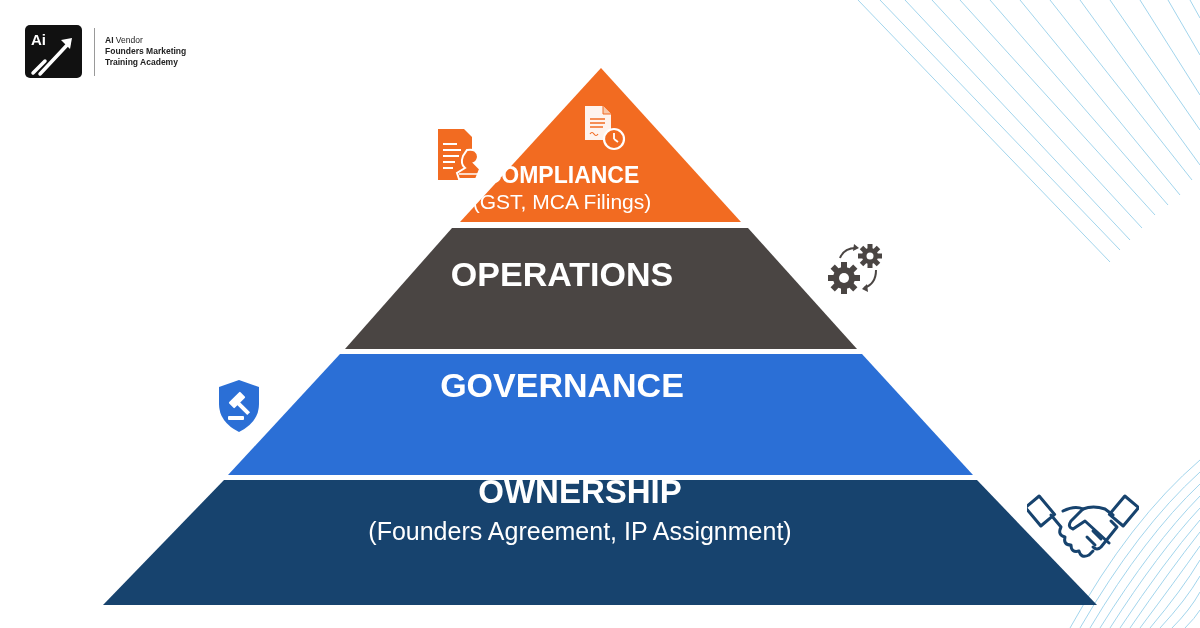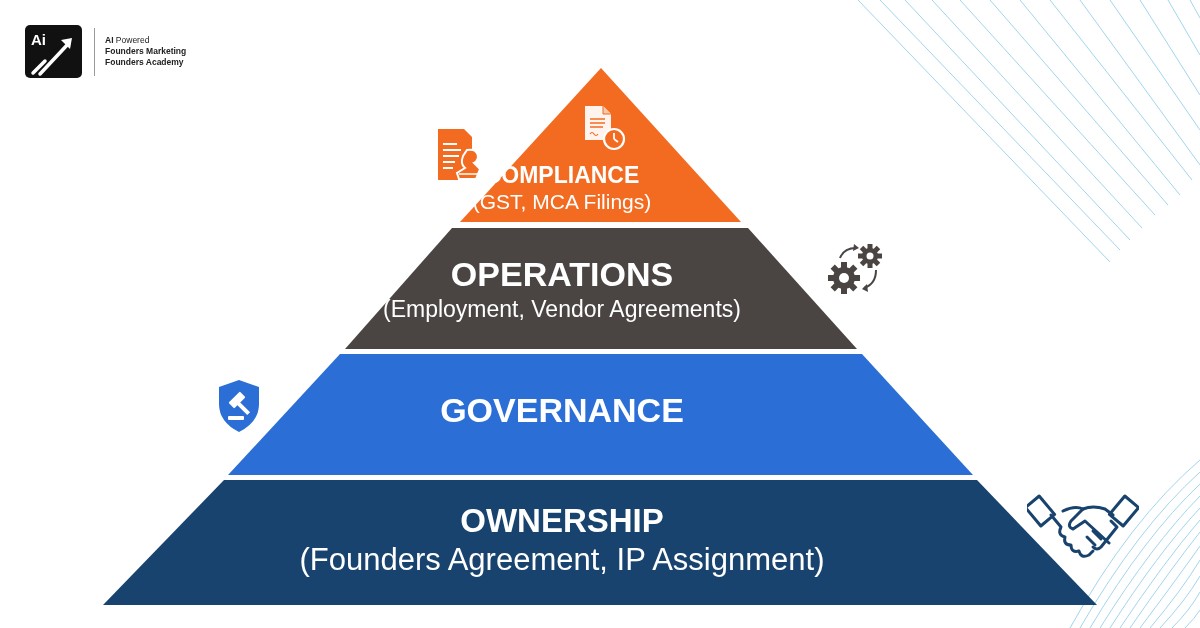--- a/index.html
+++ b/index.html
@@ -70,23 +70,23 @@
   <div class="logo-mark">
     <span class="ai">Ai</span>
     <svg width="57" height="53" viewBox="0 0 57 53">
       <path d="M8 48 L20 36" stroke="#fff" stroke-width="3.5" stroke-linecap="round"></path>
       <path d="M15 49 L44 18" stroke="#fff" stroke-width="3.5" stroke-linecap="round"></path>
       <path d="M36 15 L47 13 L45 24 Z" fill="#fff"></path>
     </svg>
   </div>
   <div class="logo-divider"></div>
   <div class="logo-text">
-    <div class="l1"><b>AI</b><span> Powered</span></div>
+    <div class="l1"><b>AI</b><span> Vendor</span></div>
     <div class="l2">Founders Marketing</div>
-    <div class="l3">Founders Academy</div>
+    <div class="l3">Training Academy</div>
   </div>
 </div>
 
 <svg class="layer" viewBox="0 0 1200 628" width="1200" height="628">
   <polygon points="601,68 741,222 460,222" fill="#F26B21"></polygon>
   <polygon points="452,228 748,228 857,349 345,349" fill="#4A4543"></polygon>
   <polygon points="340,354 862,354 973,475 228,475" fill="#2B6FD6"></polygon>
   <polygon points="224,480 977,480 1097,605 103,605" fill="#17436E"></polygon>
 </svg>
 
@@ -170,23 +170,22 @@
   </g>
 </svg>
 
 <div class="tier-text" style="top:161px;">
   <span class="tier-title" style="font-size:23px;line-height:28px;">COMPLIANCE</span>
   <span class="tier-sub" style="font-size:21px;line-height:26px;">(GST, MCA Filings)</span>
 </div>
 
 <div class="tier-text" style="top:253px;">
   <span class="tier-title" style="font-size:34px;line-height:42px;">OPERATIONS</span>
-  <span class="tier-sub" style="font-size:23px;line-height:28px;">(Employment, Vendor Agreements)</span>
 </div>
 
-<div class="tier-text" style="top:389px;">
+<div class="tier-text" style="top:364px;">
   <span class="tier-title" style="font-size:34px;line-height:42px;">GOVERNANCE</span>
 </div>
 
-<div class="tier-text" style="top:501px;">
+<div class="tier-text" style="top:472px;padding-left:18px;">
   <span class="tier-title" style="font-size:33px;line-height:40px;">OWNERSHIP</span>
-  <span class="tier-sub" style="font-size:31px;line-height:38px;">(Founders Agreement, IP Assignment)</span>
+  <span class="tier-sub" style="font-size:25px;line-height:38px;">(Founders Agreement, IP Assignment)</span>
 </div>
 
 </body></html>

